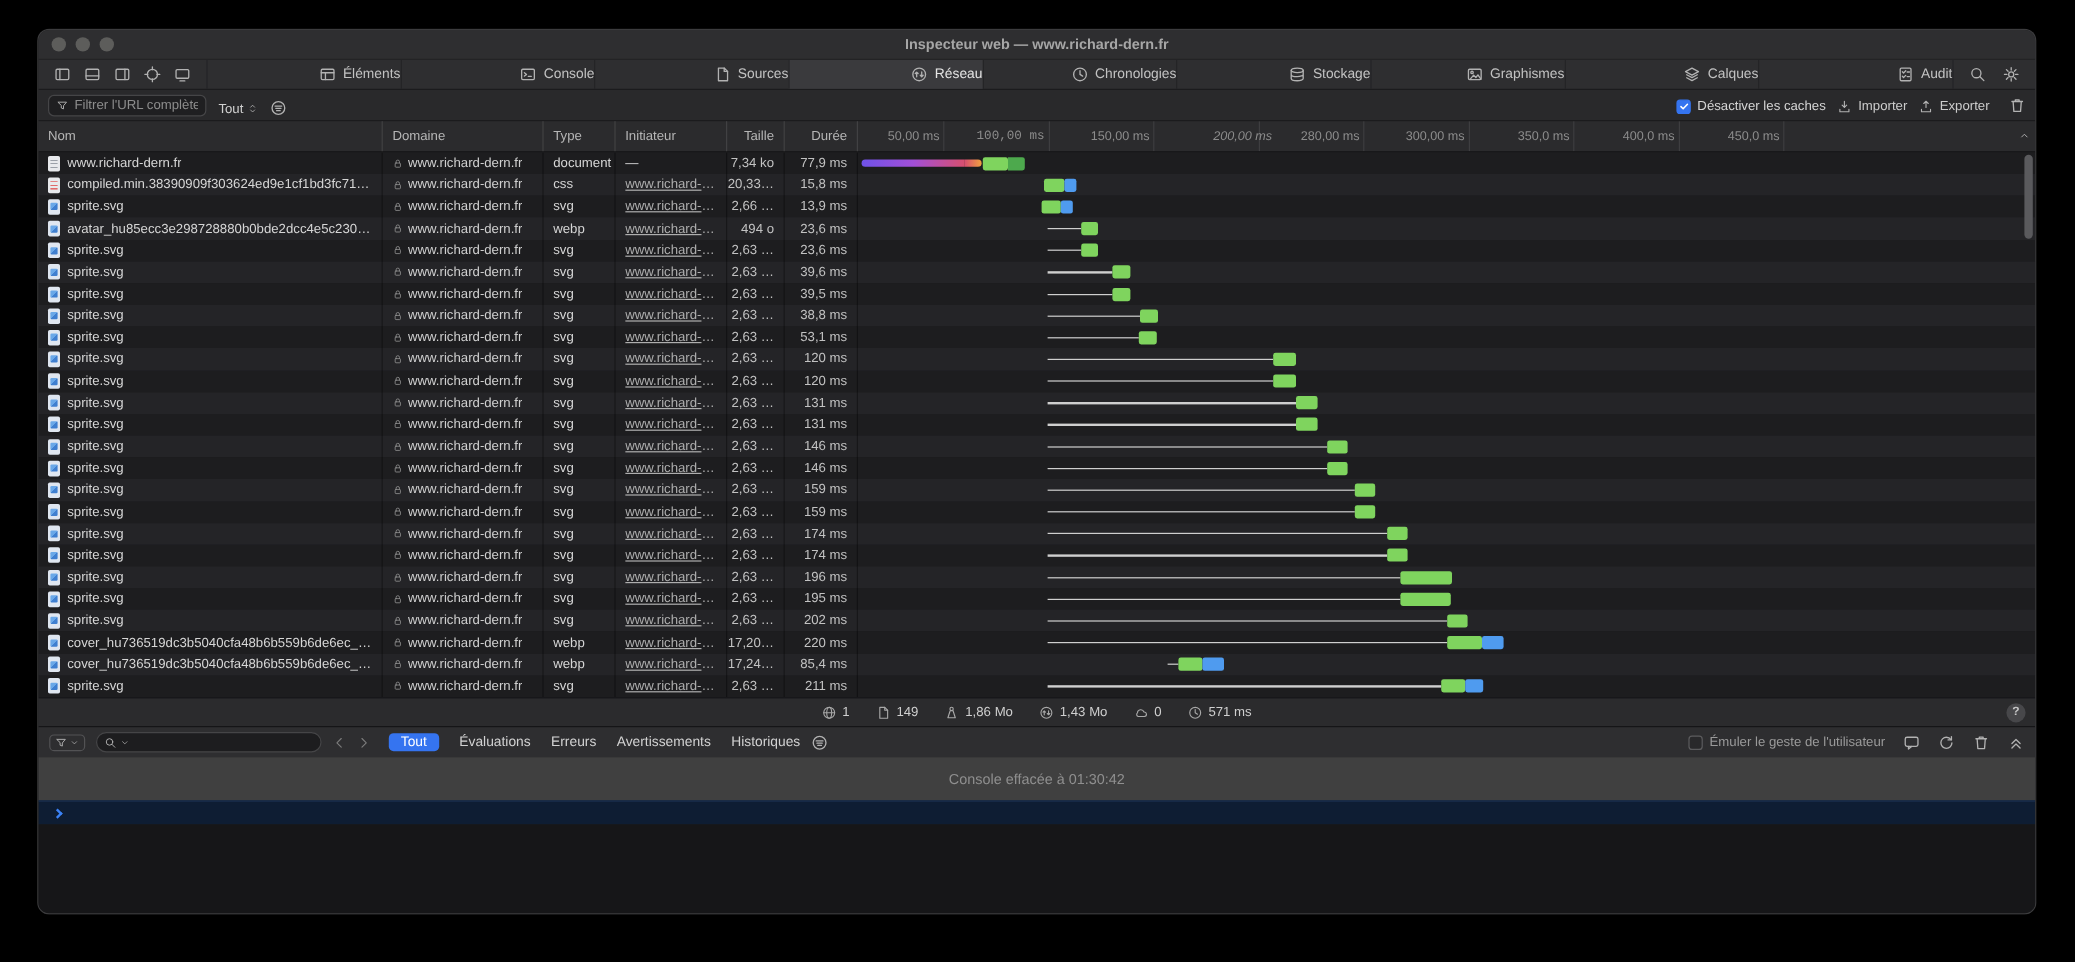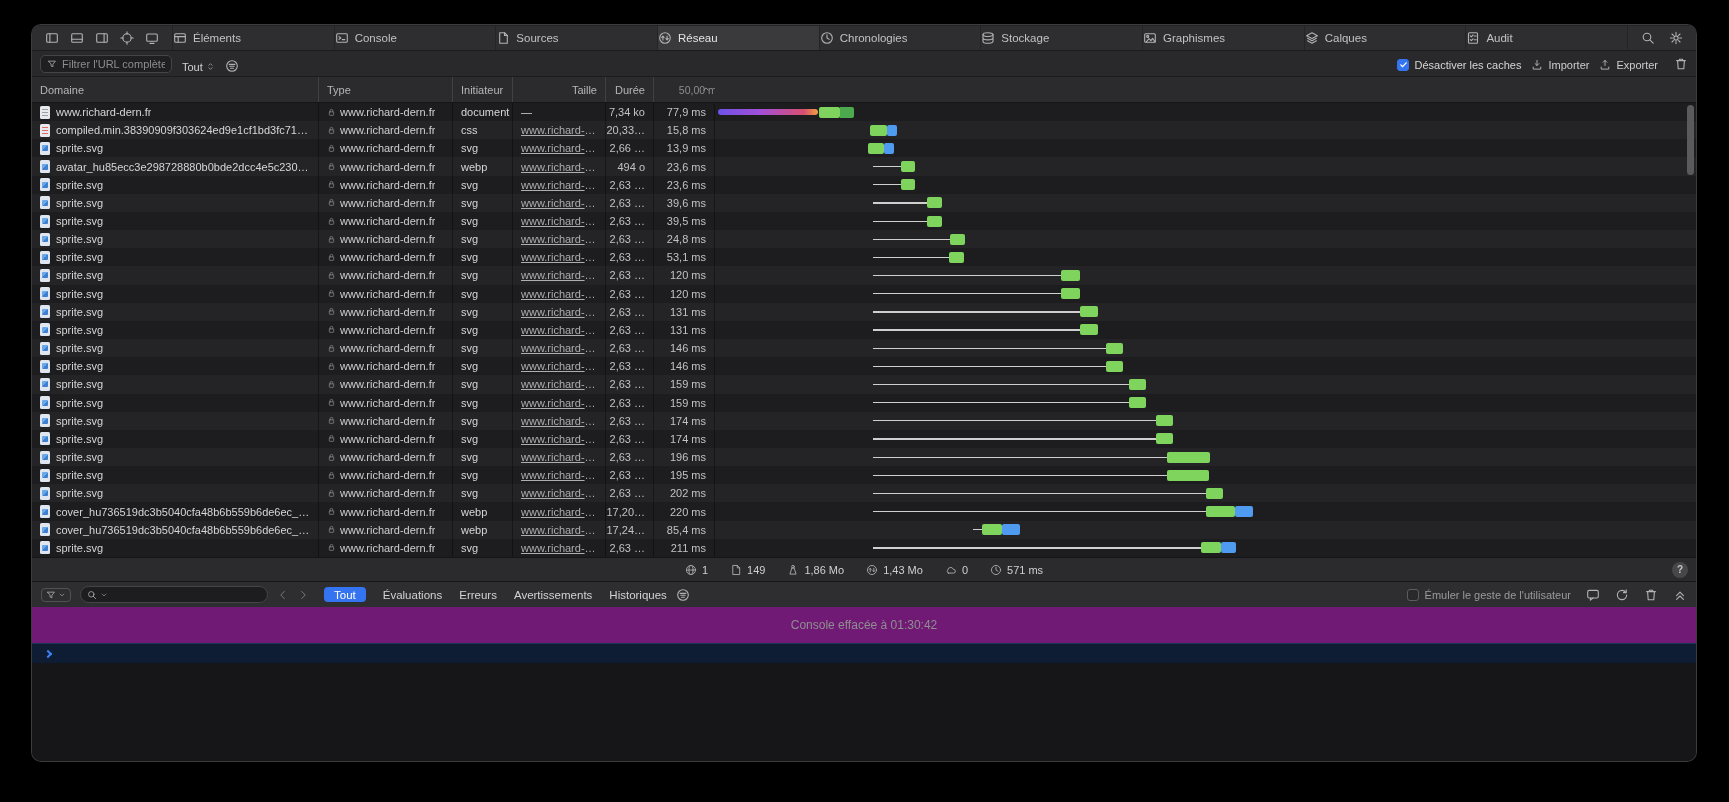--- a/index.html
+++ b/index.html
@@ -15,21 +15,21 @@
   .title{position:absolute;left:0;right:0;text-align:center;color:#a6a6a6;font-size:12px;font-weight:700}
   
   .ic{display:inline-flex;width:14px;height:14px;color:#b2b2b2;flex-shrink:0}
   .ic svg{width:100%;height:100%;fill:none;stroke:currentColor;stroke-width:1.1;stroke-linecap:round;stroke-linejoin:round}
   .ic.s12{width:12px;height:12px}.ic.s10{width:10px;height:10px}.ic.s9{width:9px;height:9px}.ic.s8{width:8px;height:8px}
   
   .toolbar{height:26px;background:#2e2e30;display:flex;align-items:stretch;border-top:1px solid #232325;
     border-bottom:1px solid #1b1b1d;flex-shrink:0}
   .chrome-icons{display:flex;align-items:center;gap:11px;padding:0 13px}
   .mtabs{flex:1;display:flex}
-  .mtab{flex:1;display:flex;align-items:center;justify-content:flex-start;gap:6px;color:#c2c2c2;
+  .mtab{flex:1;display:flex;align-items:center;justify-content:flex-end;gap:6px;color:#c2c2c2;
     font-size:11.5px;border-left:1px solid #242426;cursor:default;white-space:nowrap}
   .mtab.active{background:#3a3a3d;color:#e4e4e4}
   .tb-right{display:flex;align-items:center;gap:14px;padding:0 13px;border-left:1px solid #242426}
   
   .filterbar{height:26px;background:#29292b;display:flex;align-items:center;justify-content:space-between;
     padding:0 8px;flex-shrink:0;border-bottom:1px solid #1b1b1d}
   .f-left,.f-right{display:flex;align-items:flex-end;gap:10px}
   .filter-input{display:flex;align-items:center;gap:5px;width:132px;height:18px;background:#1f1f21;
     border:1px solid #454547;border-radius:5px;padding:0 6px}
   .filter-input input{flex:1;min-width:0;background:transparent;border:none;outline:none;color:#ddd;font-size:11px;
@@ -94,31 +94,39 @@
     font-family:"Liberation Sans",sans-serif}
   .navch{display:flex;align-items:center;gap:8px;color:#7c7c7c}
   .navch .ic{color:#7c7c7c}
   .ctabs{display:flex;align-items:center;gap:17px;margin-left:6px}
   .ctab{color:#d2d2d2;font-size:11.5px;cursor:default}
   .ctab.active{background:#3574f0;color:#fff;padding:1.5px 10px;border-radius:4px}
   .cb-right{margin-left:auto;display:flex;align-items:center;gap:15px}
   .emulate{display:flex;align-items:center;gap:6px;color:#9a9a9a}
   
   .console-msg{height:36px;display:flex;align-items:center;justify-content:center;color:#8f8f8f;font-size:12px;
-    background:#701a75;flex-shrink:0}
+    background:#404040;flex-shrink:0}
   .prompt{height:20px;background:#0e1d33;border-top:1px solid #1d3354;display:flex;align-items:center;
     padding-left:13px;flex-shrink:0}
   .chev{width:6px;height:6px;border-top:2px solid #3b82f6;border-right:2px solid #3b82f6;transform:rotate(45deg)}
   .bottomfill{flex:1;background:#161618}
 </style>
 </head>
 <body>
 
 <div class="window">
 
+  <div class="titlebar">
+    <div class="lights">
+      <span class="light"></span>
+      <span class="light"></span>
+      <span class="light"></span>
+    </div>
+    <div class="title">Inspecteur web — www.richard-dern.fr</div>
+  </div>
 
   <div class="toolbar">
     <div class="chrome-icons" id="chrome-icons">
         <span class="ic">
           <svg viewBox="0 0 14 14">
             <rect x="1.7" y="2.7" width="10.6" height="8.6" rx="1"></rect>
             <path d="M4.9 2.7v8.6"></path>
           </svg>
         </span>
         <span class="ic">
@@ -300,20 +308,21 @@
       </div>
       <span class="ic" style="margin-left:6px">
           <svg viewBox="0 0 14 14">
             <path d="M2.6 3.6h8.8M5.4 3.6V2.2h3.2v1.4M3.6 3.6l.6 8.2h5.6l.6-8.2"></path>
           </svg>
         </span>
     </div>
   </div>
 
   <div class="grid ghead" id="ghead">
+      <div class="hc">Nom</div>
       <div class="hc">Domaine</div>
       <div class="hc">Type</div>
       <div class="hc">Initiateur</div>
       <div class="hc right">Taille</div>
       <div class="hc right">Durée</div>
       <div class="hc ruler">
         <span class="tick" style="left: 71px;"></span>
         <span class="tick-label" style="left: -12px;">50,00 ms</span>
         <span class="tick" style="left: 158.5px;"></span>
         <span class="tick-label" style="left: 75.5px; font-family: Liberation Mono, monospace;">100,00 ms</span>
@@ -530,21 +539,21 @@
                 <path d="M4.8 6V4.4a2.2 2.2 0 014.4 0V6"></path>
               </svg>
             </span>
             <span class="trunc">www.richard-dern.fr</span>
           </div>
           <div class="bc">svg</div>
           <div class="bc">
             <span class="init-link">www.richard-d…</span>
           </div>
           <div class="bc right">2,63 …</div>
-          <div class="bc right">24,8 ms</div>
+          <div class="bc right">38,8 ms</div>
           <div class="bc wf">
             <span class="seg line" style="left: 158px; width: 77px;"></span>
             <span class="seg green" style="left: 235px; width: 15px;"></span>
           </div>
         </div>
         <div class="grid row">
           <div class="bc">
             <span class="fic img"></span>
             <span class="trunc">sprite.svg</span>
           </div>

